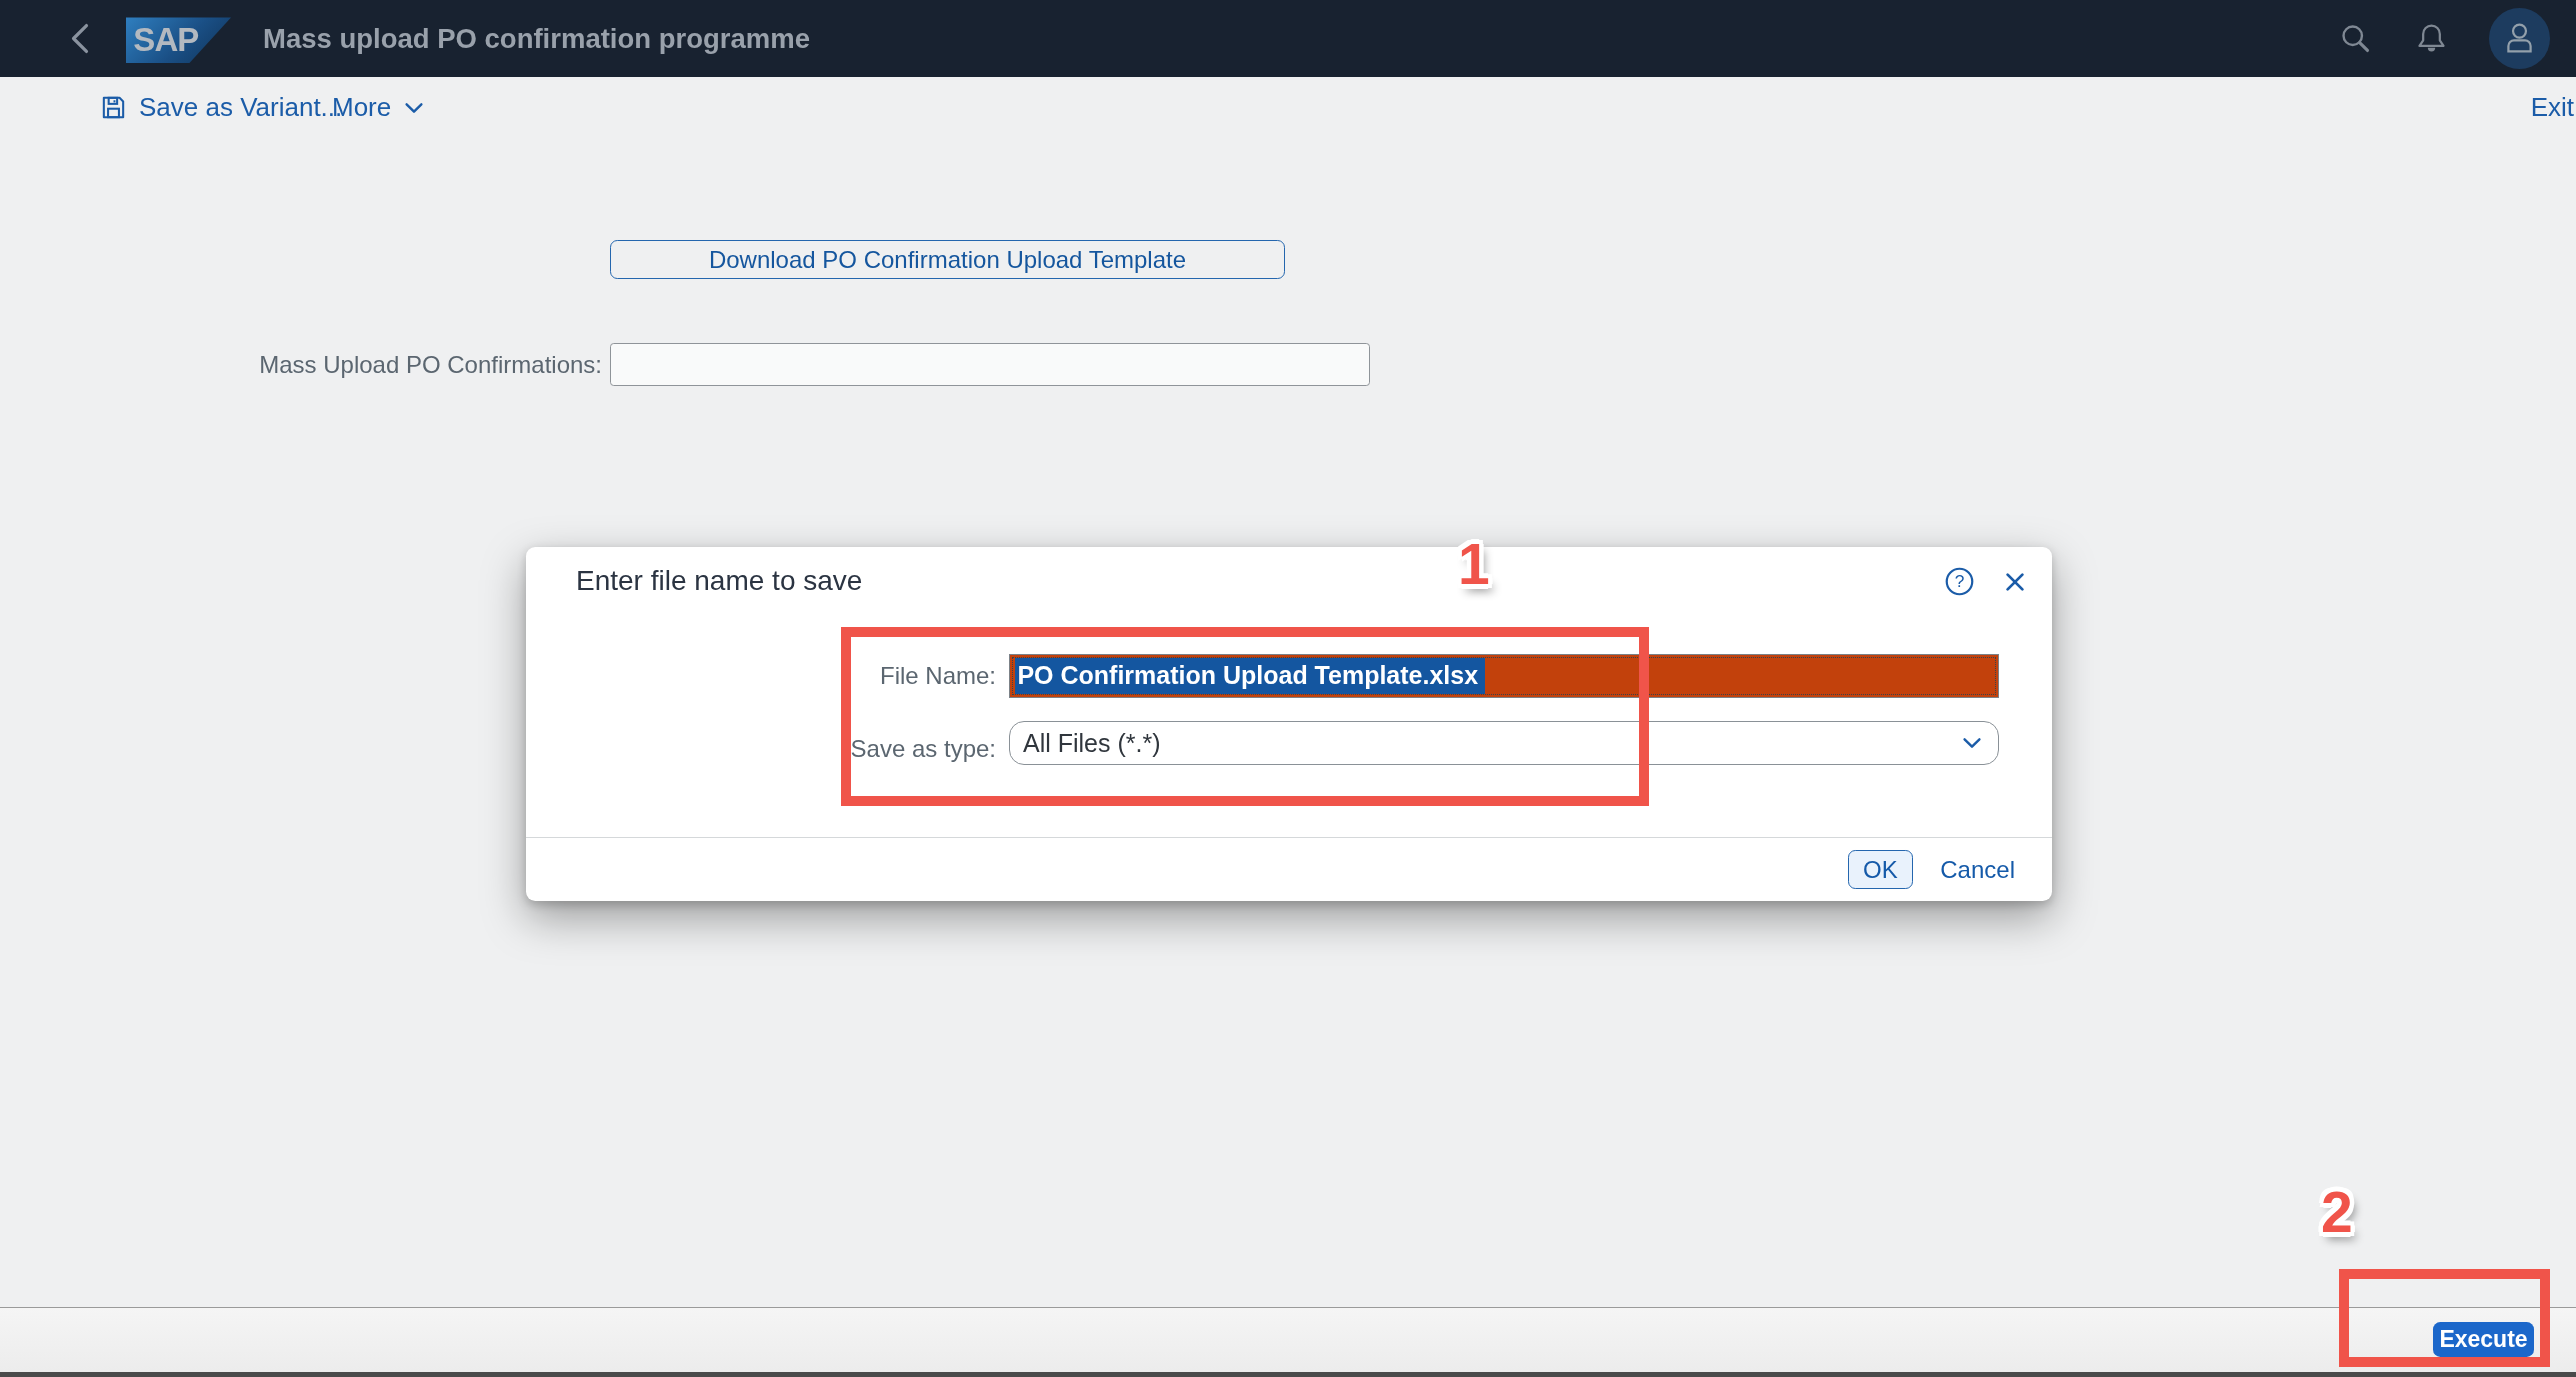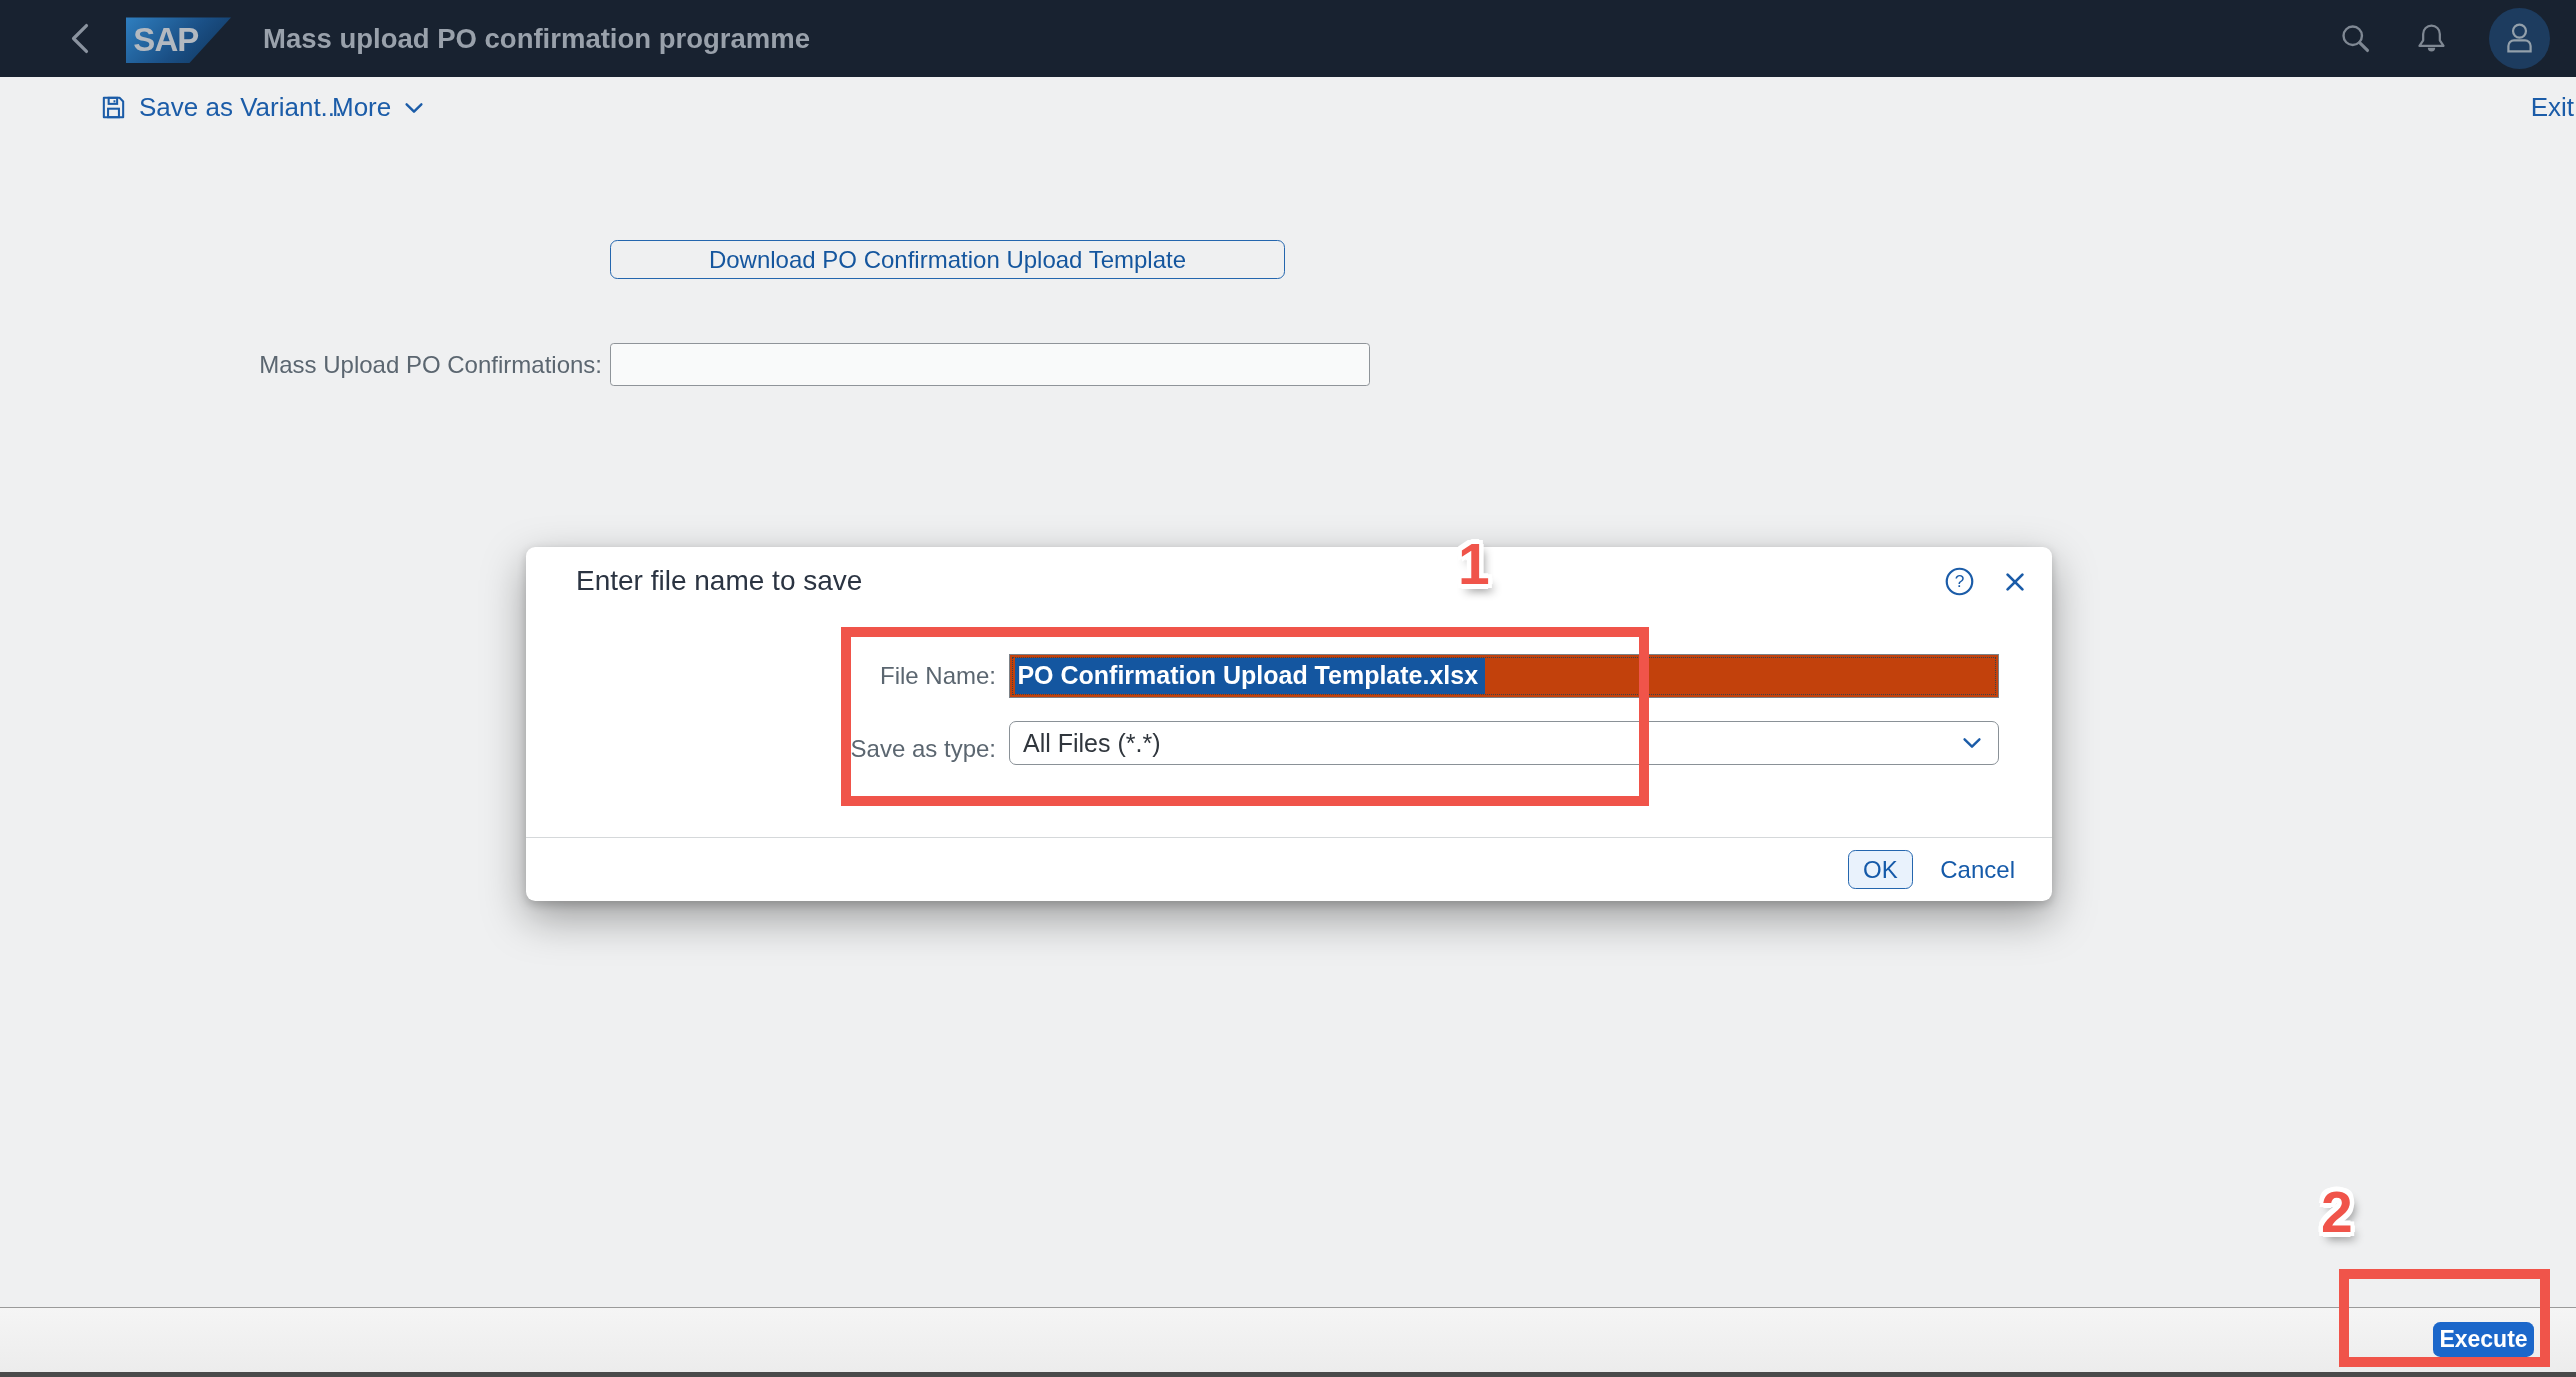--- a/index.html
+++ b/index.html
@@ -30,21 +30,21 @@
   
   .dialog{position:absolute;left:526px;top:547px;width:1526px;height:354px;background:#ffffff;border-radius:9.2px;box-shadow:0 16.5px 44px rgba(0,0,0,0.35),0 3.7px 9.2px rgba(0,0,0,0.18);}
   .dlg-title{position:absolute;left:50px;top:0;height:68px;line-height:68px;color:#2b3442;font-size:28px;}
   .dlg-help{position:absolute;right:77px;top:19px;width:31px;height:31px;color:#1b5ca8;cursor:pointer;}
   .dlg-close{position:absolute;right:22px;top:19px;width:31px;height:31px;color:#1b5ca8;display:flex;align-items:center;justify-content:center;cursor:pointer;}
   .dlg-label{position:absolute;left:147px;width:323px;height:44px;line-height:44px;text-align:right;color:#5b6670;font-size:24px;}
   .dlg-filelabel{top:107px;}
   .dlg-typelabel{top:174px;margin-top:6px;}
   .dlg-fileinput{position:absolute;left:483px;top:107px;width:990px;height:44px;border:1.8px solid #7c8288;background:#c2410c;box-sizing:border-box;outline:1.8px dotted #3c4248;outline-offset:-4.6px;display:flex;align-items:center;padding-left:4.6px;cursor:text;}
   .sel-text{background:#1456a0;color:#ffffff;font-size:25px;font-weight:700;padding:2.8px 7.3px 3.7px 2.8px;white-space:nowrap;}
-  .dlg-typeselect{position:absolute;left:483px;top:174px;width:990px;height:44px;border:1.8px solid #8a9197;border-radius:7px;background:#fff;box-sizing:border-box;display:flex;align-items:center;justify-content:space-between;padding:0 13px;cursor:pointer;gap:30px;}
+  .dlg-typeselect{position:absolute;left:483px;top:174px;width:990px;height:44px;border:1.8px solid #8a9197;border-radius:15px;background:#fff;box-sizing:border-box;display:flex;align-items:center;justify-content:space-between;padding:0 13px;cursor:pointer;gap:30px;}
   .dlg-typeselect .val{color:#30363d;font-size:25px;}
   .dlg-footer{position:absolute;left:0;bottom:0;width:100%;height:64px;border-top:1.8px solid #d5d8da;box-sizing:border-box;display:flex;align-items:center;justify-content:flex-end;gap:27.5px;padding-right:37px;}
   .ok-btn{min-width:51px;height:39px;border:1.8px solid #2466ae;border-radius:7.3px;background:#e9f2fc;color:#155aa9;font-size:24px;display:flex;align-items:center;justify-content:center;box-sizing:border-box;cursor:pointer;padding:0 14px;}
   .cancel-link{color:#155aa9;font-size:24px;cursor:pointer;}
 
   
   .footerbar{position:absolute;left:0;top:1307px;width:2576px;height:65px;background:linear-gradient(#f5f5f5,#ececec);border-top:1.8px solid #9a9a9a;box-sizing:border-box;}
   .bottom-edge{position:absolute;left:0;top:1372px;width:2576px;height:4.6px;background:#4a4a4a;}
   .execute-btn{position:absolute;left:2433px;top:1322px;width:101px;height:35px;background:#1b67ca;border:none;border-radius:7.3px;color:#ffffff;font-weight:700;font-size:23px;font-family:"Liberation Sans",sans-serif;display:flex;align-items:center;justify-content:center;cursor:pointer;}
 

